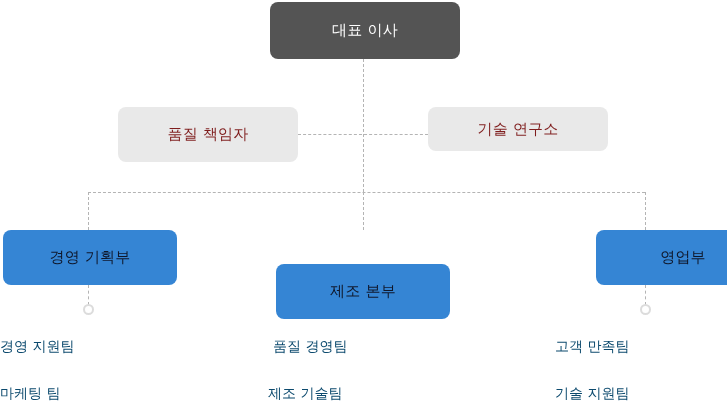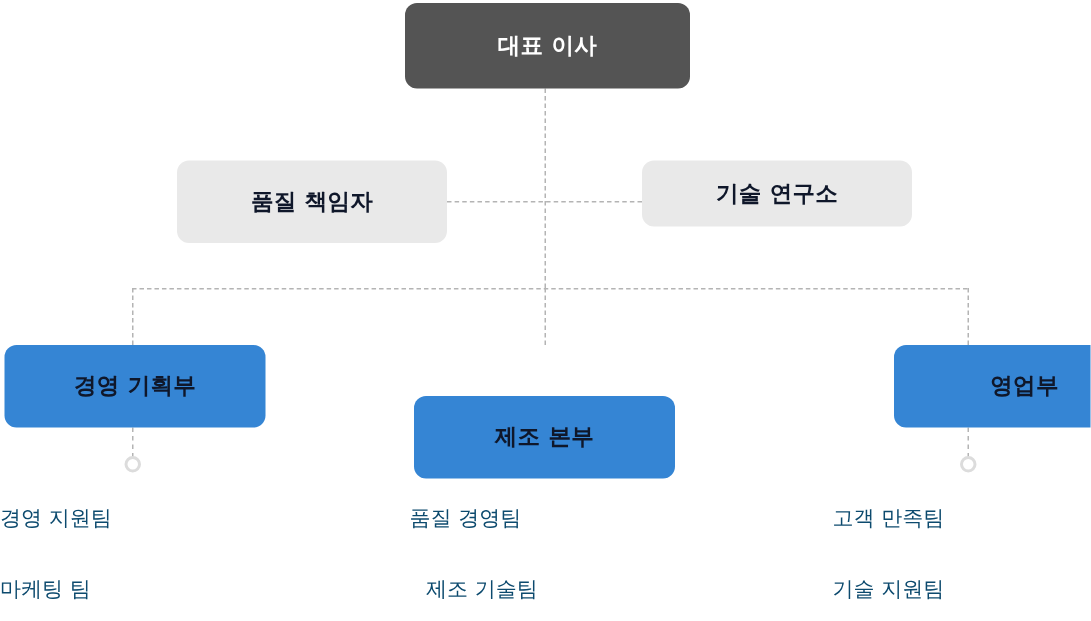--- a/index.html
+++ b/index.html
@@ -22,41 +22,40 @@
   
   .node {
     position: absolute;
     border-radius: 8px;
     display: flex;
     align-items: center;
     justify-content: center;
     box-sizing: border-box;
     text-align: center;
     z-index: 3;
-    font-weight: bold;
   }
   .node-label {
     font-size: 15px;
     letter-spacing: 0.2px;
     line-height: 1;
     white-space: nowrap;
   }
 
   .node-root {
     background: #545454;
   }
   .node-root .node-label {
     color: #ffffff;
   }
 
   .node-staff {
     background: #e9e9e9;
   }
   .node-staff .node-label {
-    color: #0f172a;
+    color: #7f1d1d;
   }
 
   .node-dept {
     background: #3585d4;
   }
   .node-dept .node-label {
     color: #0f172a;
   }
 
   
@@ -139,18 +138,18 @@
   <div class="v-line" style="left:363px; top:285px; height:20px;"></div>
   <div class="ring" style="left:358px; top:304px;"></div>
 
   <div class="v-line" style="left:645px; top:285px; height:20px;"></div>
   <div class="ring" style="left:640px; top:304px;"></div>
 
   <div class="leaf" style="left:0px; top:339px; width:180px;">경영 지원팀</div>
   <div class="leaf" style="left:273px; top:339px; width:180px;">품질 경영팀</div>
 
   <div class="leaf" style="left:0px; top:386px; width:180px;">마케팅 팀</div>
-  <div class="leaf" style="left:284px; top:386px; width:180px;">제조 기술팀</div>
+  <div class="leaf" style="left:268px; top:386px; width:180px;">제조 기술팀</div>
 
   <div class="leaf" style="left:555px; top:339px; width:180px;">고객 만족팀</div>
   <div class="leaf" style="left:555px; top:386px; width:180px;">기술 지원팀</div>
 
 </div>
 
 </body></html>

